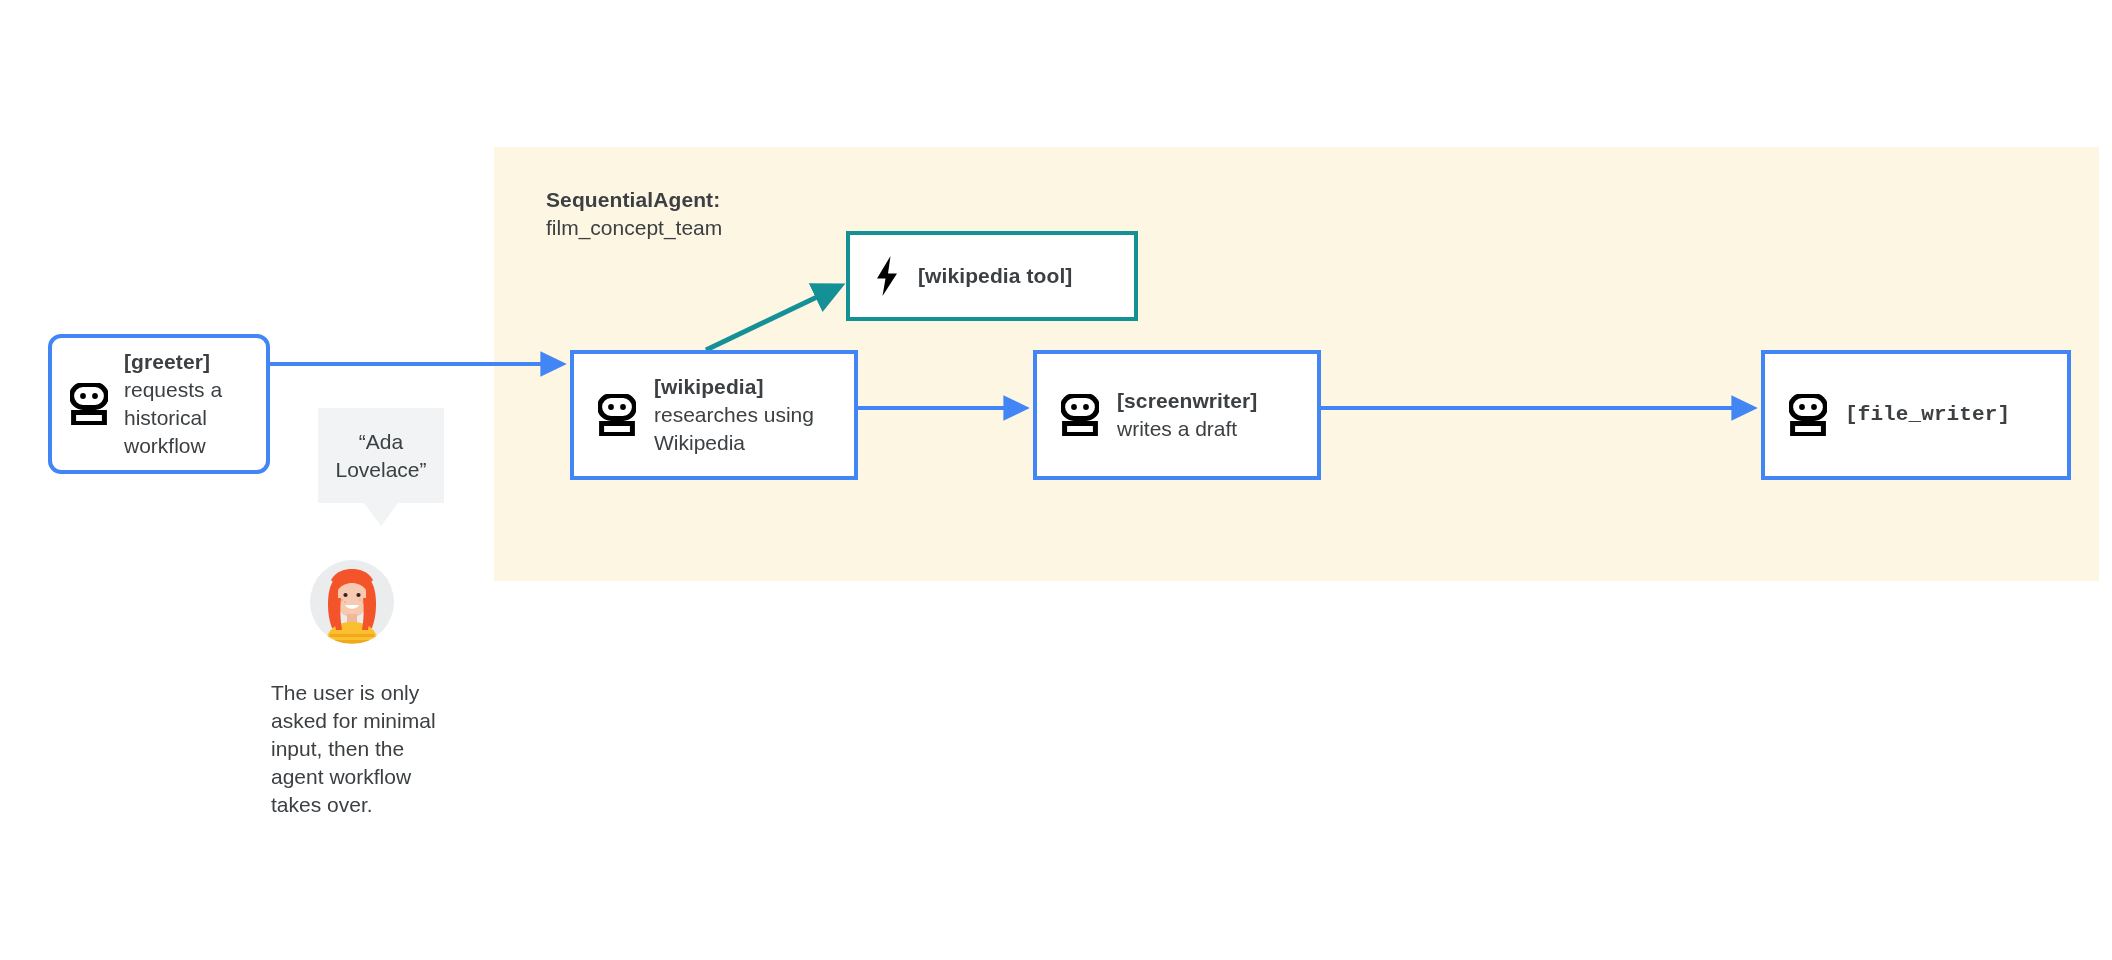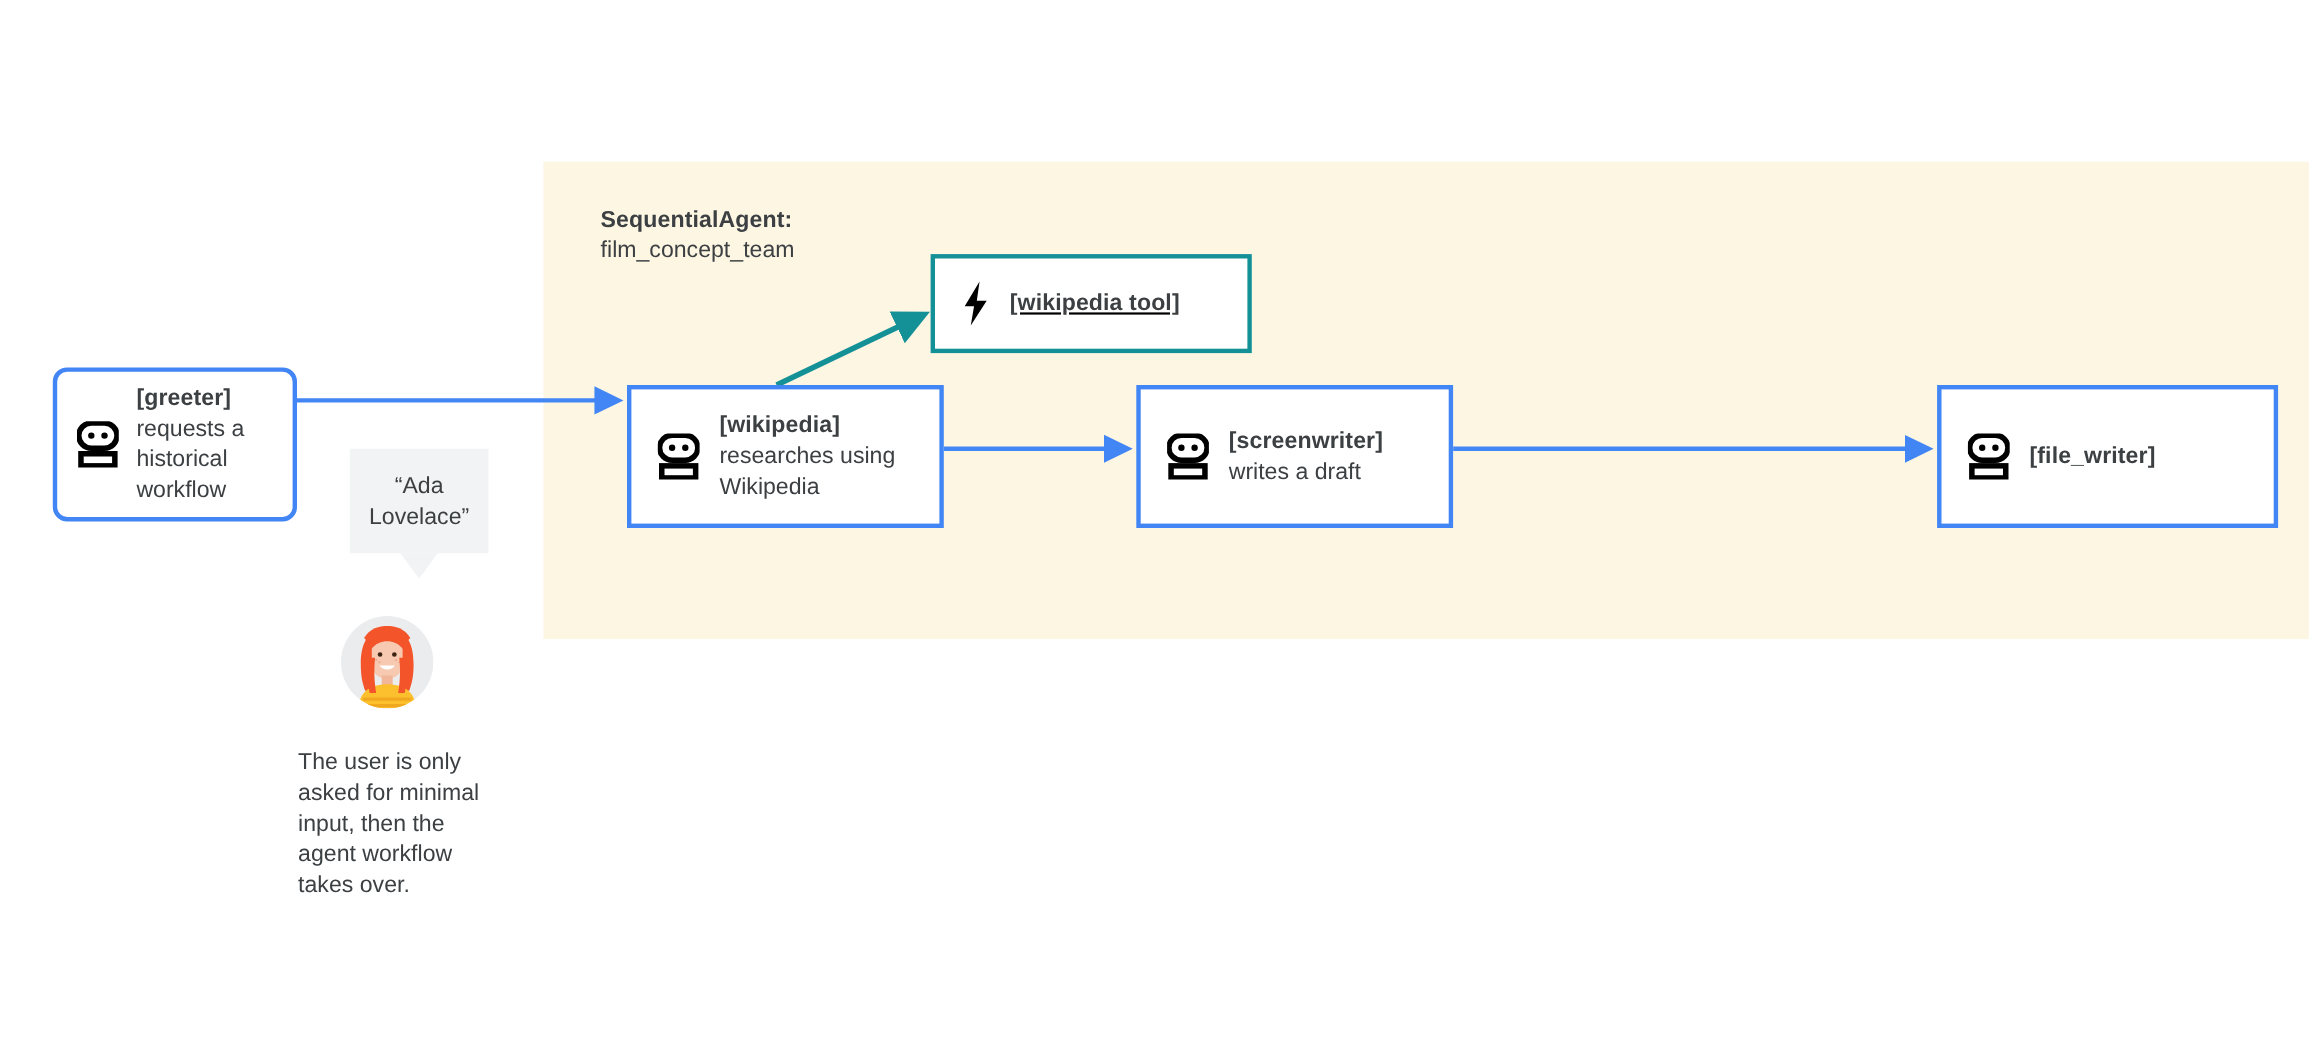--- a/index.html
+++ b/index.html
@@ -57,21 +57,20 @@
     display: flex;
     align-items: center;
   }
   .tool-box {
     position: absolute;
     background: #ffffff;
     border: 4px solid #149097;
     box-sizing: border-box;
     display: flex;
     align-items: center;
-    text-decoration: underline;
   }
   .box-icon {
     flex: 0 0 auto;
     margin-left: 24px;
     margin-right: 18px;
     display: block;
   }
   .box-text {
     flex: 1 1 auto;
     line-height: 1.33;
@@ -88,21 +87,21 @@
   .box-text .desc {
     display: block;
     font-size: 21px;
     font-weight: normal;
   }
 
   
   #box-greeter     { left: 48px;   top: 334px; width: 222px; height: 140px; border-radius: 13px; }
   #box-researcher  { left: 570px;  top: 350px; width: 288px; height: 130px; }
   #box-screenwriter{ left: 1033px; top: 350px; width: 288px; height: 130px; }
-  #box-filewriter  { left: 1761px; top: 350px; width: 310px; height: 130px; }
+  #box-filewriter  { left: 1761px; top: 350px; width: 310px; height: 130px; font-family: Liberation Mono, monospace; }
   #box-wikipedia   { left: 846px;  top: 231px; width: 292px; height: 90px; }
 
   #box-greeter .box-icon { margin-left: 18px; margin-right: 16px; }
 
   
   .arrow-svg {
     position: absolute;
     left: 0;
     top: 0;
     width: 2112px;

